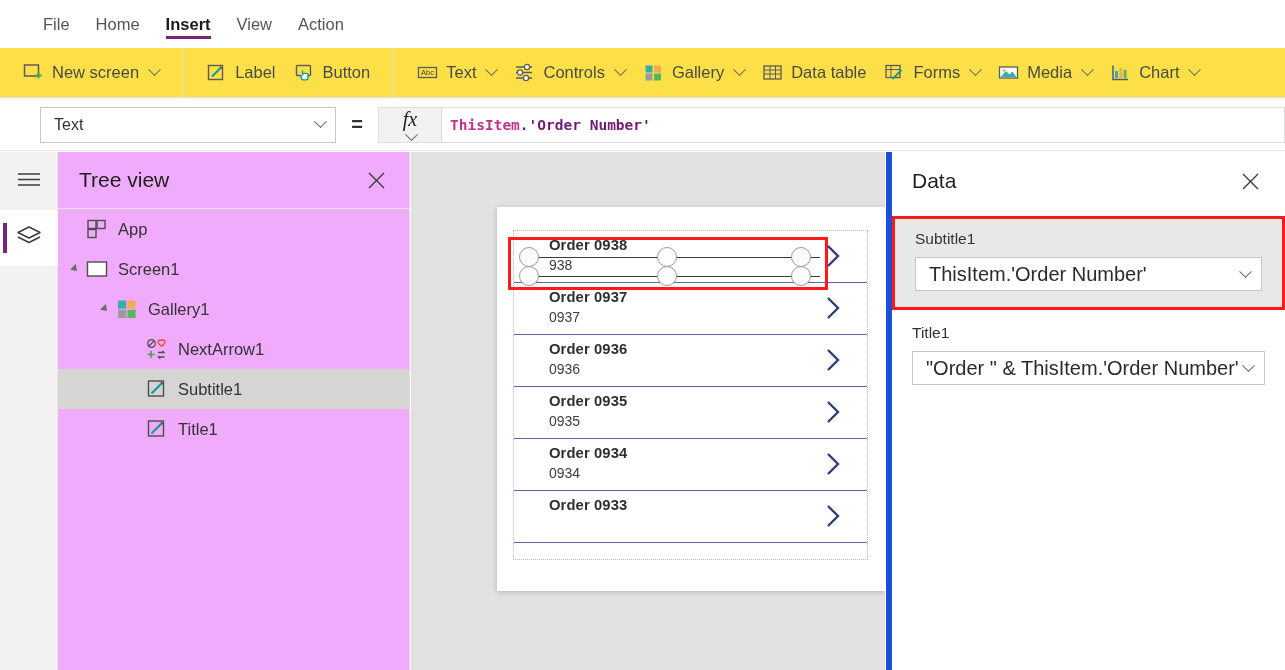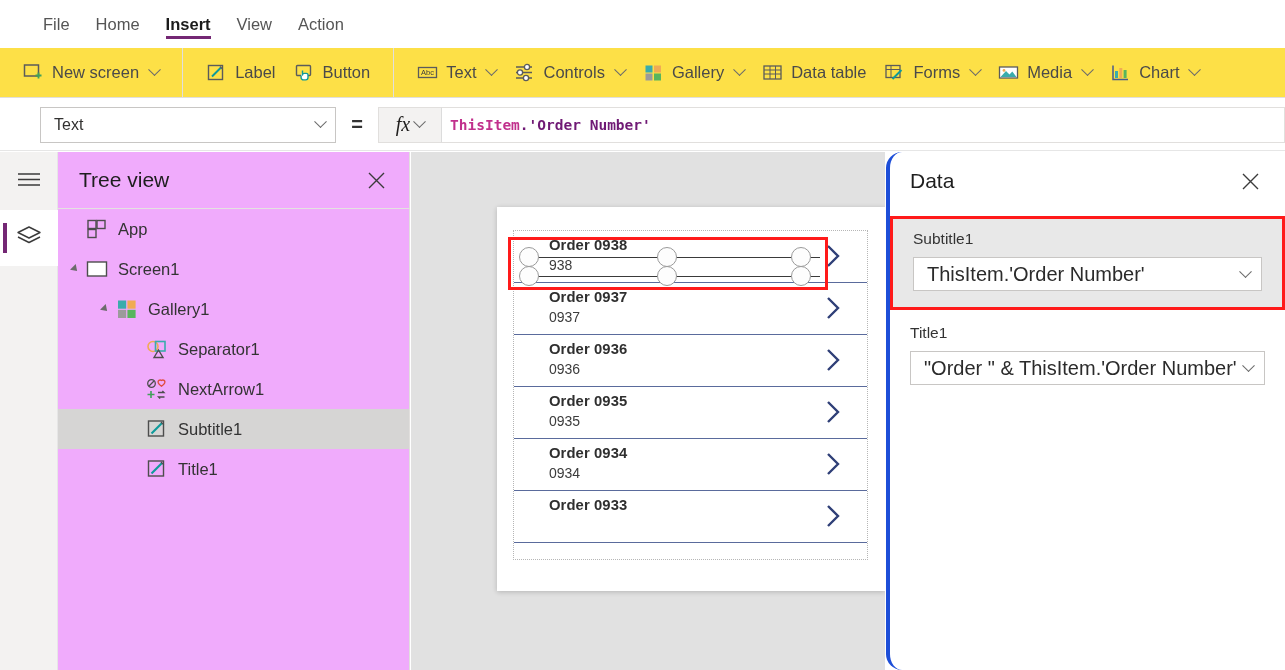--- a/index.html
+++ b/index.html
@@ -102,21 +102,21 @@
   .eq {
     width: 42px; text-align: center;
     font-size: 20px; color: #333; font-weight: bold;
   }
   .fx-btn {
     width: 63px; height: 36px;
     background: #f3f2f1;
     border: 1px solid #e1dfdd;
     border-right: none;
     display: flex; align-items: center; justify-content: center;
-    gap: 2px; cursor: pointer;
+    gap: 2px; cursor: pointer; flex-direction: column;
   }
   .fx-glyph {
     font-family: "Liberation Serif", serif;
     font-style: italic;
     font-size: 20px; color: #201f1e;
   }
   .formula-input {
     flex: 1 1 auto;
     height: 36px;
     border: 1px solid #e1dfdd;
@@ -288,22 +288,21 @@
     height: 1px;
     background: #3a3a3a;
     z-index: 8;
   }
 
   
   .datapanel {
     position: absolute; left: 886px; top: 152px;
     width: 399px; height: 518px;
     background: #ffffff;
-    border-left: 4px solid #1d4ed8;
-    border-radius: 16px;
+    border-left: 6px solid #1d4ed8;
   }
   .dp-head {
     height: 58px;
     display: flex; align-items: center; justify-content: space-between;
     padding: 0 20px 0 20px;
   }
   .dp-title { font-size: 21px; color: #1e1e1e; }
   .dp-field-hl {
     margin: 6px 0 0 0;
     padding: 11px 20px 16px 20px;
@@ -531,30 +530,20 @@
           <svg width="22" height="22" viewBox="0 0 22 22">
             <rect x="2" y="2.5" width="8.2" height="8.2" fill="#3aacac"></rect>
             <rect x="11.4" y="2.5" width="8.2" height="8.2" fill="#f0ab54"></rect>
             <rect x="2" y="11.8" width="8.2" height="8.2" fill="#9b9b9b"></rect>
             <rect x="11.4" y="11.8" width="8.2" height="8.2" fill="#59b55d"></rect>
           </svg>
         </span>
         <span>Gallery1</span>
       </div>
 
-      <div class="tnode lvl2">
-        <span class="tico">
-          <svg width="22" height="22" viewBox="0 0 22 22">
-            <circle cx="7" cy="8.5" r="5" fill="none" stroke="#f0ab54" stroke-width="1.6"></circle>
-            <rect x="9.5" y="3.5" width="9.5" height="9.5" fill="none" stroke="#3aacac" stroke-width="1.6"></rect>
-            <path d="M8 19.5l4.5-7.5 4.5 7.5z" fill="none" stroke="#4d4d4d" stroke-width="1.4"></path>
-          </svg>
-        </span>
-        <span>Separator1</span>
-      </div>
 
       <div class="tnode lvl2">
         <span class="tico">
           <svg width="22" height="22" viewBox="0 0 22 22">
             <circle cx="5.5" cy="5.5" r="3.8" fill="none" stroke="#4d4d4d" stroke-width="1.3"></circle>
             <path d="M3 8L8 3" stroke="#4d4d4d" stroke-width="1.3"></path>
             <path d="M15.5 2.5c1.8-1.3 4 .3 3.3 2.2-.5 1.5-3.3 3.5-3.3 3.5s-2.8-2-3.3-3.5c-.7-1.9 1.5-3.5 3.3-2.2z" fill="none" stroke="#e04a3a" stroke-width="1.3"></path>
             <path d="M1.5 16.5h7M5 13v7" stroke="#41a05a" stroke-width="1.6"></path>
             <path d="M12 14.5h6l-1.6-1.6M18.5 19h-6l1.6 1.6" fill="none" stroke="#4d4d4d" stroke-width="1.3"></path>
           </svg>

